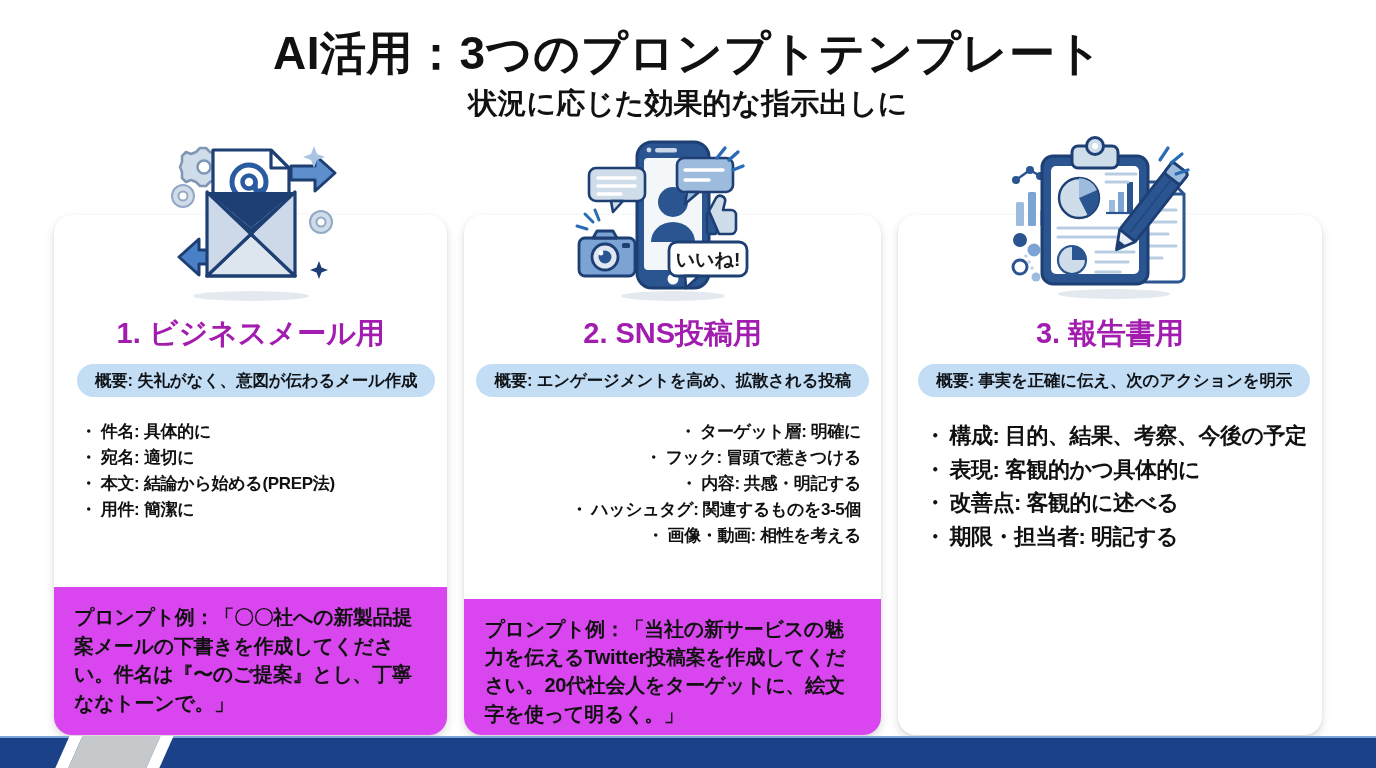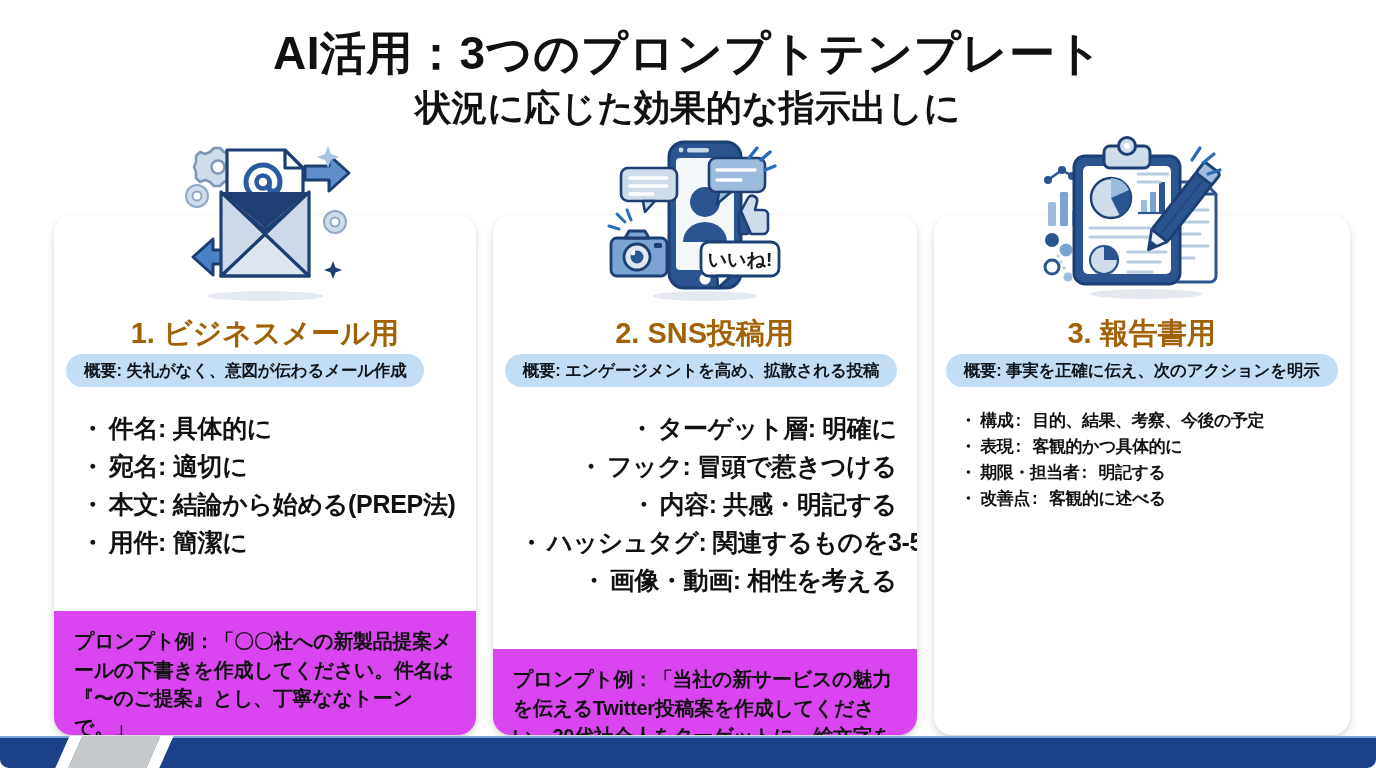--- a/index.html
+++ b/index.html
@@ -15,21 +15,20 @@
     background: #ffffff;
     position: relative;
   }
 
   .slide {
     position: relative;
     width: 1376px;
     height: 768px;
     background: #ffffff;
     overflow: hidden;
-    border-radius: 9px;
   }
 
   
   .header {
     position: absolute;
     top: 28px;
     left: 0;
     width: 100%;
     text-align: center;
   }
@@ -38,21 +37,21 @@
     font-size: 46px;
     font-weight: 700;
     color: #111111;
     letter-spacing: 0.5px;
     line-height: 1.12;
     white-space: nowrap;
   }
 
   .subtitle {
     margin-top: 8px;
-    font-size: 36px;
+    font-size: 29px;
     font-weight: 700;
     color: #111111;
     line-height: 1.1;
     white-space: nowrap;
   }
 
   
   .cards {
     position: absolute;
     top: 215px;
@@ -100,30 +99,30 @@
 
   
   .card-head {
     padding-top: 102px;
     text-align: center;
   }
 
   .card-title {
     font-size: 29px;
     font-weight: 700;
-    color: #a16207;
+    color: #a21caf;
     line-height: 1.15;
     white-space: nowrap;
   }
 
   .badge-wrap {
-    margin-top: 4px;
+    margin-top: 14px;
     padding: 0 12px;
     display: flex;
-    justify-content: flex-start;
+    justify-content: flex-end;
   }
 
   .badge {
     background: #c3ddf5;
     color: #101418;
     font-size: 16.5px;
     font-weight: 700;
     border-radius: 999px;
     padding: 7px 18px 8px;
     line-height: 1.1;
@@ -131,32 +130,32 @@
     letter-spacing: -0.2px;
   }
 
   .bullets {
     flex: 1;
     padding: 22px 20px 10px 26px;
     list-style: none;
   }
 
   .bullets li {
-    font-size: 25px;
+    font-size: 17px;
     font-weight: 700;
     color: #111111;
     line-height: 1.52;
     white-space: nowrap;
     letter-spacing: -0.3px;
   }
 
   .bullets li .dot { margin-right: 4px; }
 
   
-  .card-3 .bullets li { font-size: 17px; letter-spacing: -0.5px; font-family: Liberation Mono, monospace; }
+  .card-3 .bullets li { font-size: 22px; letter-spacing: -0.5px; }
   .card-2 .bullets li { letter-spacing: -0.4px; text-align: right; }
 
   .prompt {
     background: #d946ef;
     padding: 16px 20px 18px 20px;
     min-height: 136px;
     margin-top: 40px;
   }
 
   .prompt-text {
@@ -363,22 +362,22 @@
       <div class="card-inner">
         <div class="card-head">
           <div class="card-title">3. 報告書用</div>
           <div class="badge-wrap">
             <span class="badge">概要: 事実を正確に伝え、次のアクションを明示</span>
           </div>
         </div>
         <ul class="bullets">
           <li><span class="dot">・</span><span>構成: 目的、結果、考察、今後の予定</span></li>
           <li><span class="dot">・</span><span>表現: 客観的かつ具体的に</span></li>
+          <li><span class="dot">・</span><span>改善点: 客観的に述べる</span></li>
           <li><span class="dot">・</span><span>期限・担当者: 明記する</span></li>
-          <li><span class="dot">・</span><span>改善点: 客観的に述べる</span></li>
         </ul>
       </div>
 
       <div class="illus">
         <svg viewBox="0 0 200 175" xmlns="http://www.w3.org/2000/svg">
           <ellipse cx="104" cy="164" rx="56" ry="5" fill="#e4e9ef"></ellipse>
 
           <g>
             <g stroke="#2a5591" stroke-width="2.6" fill="none">
               <line x1="6" y1="50" x2="20" y2="40"></line>

